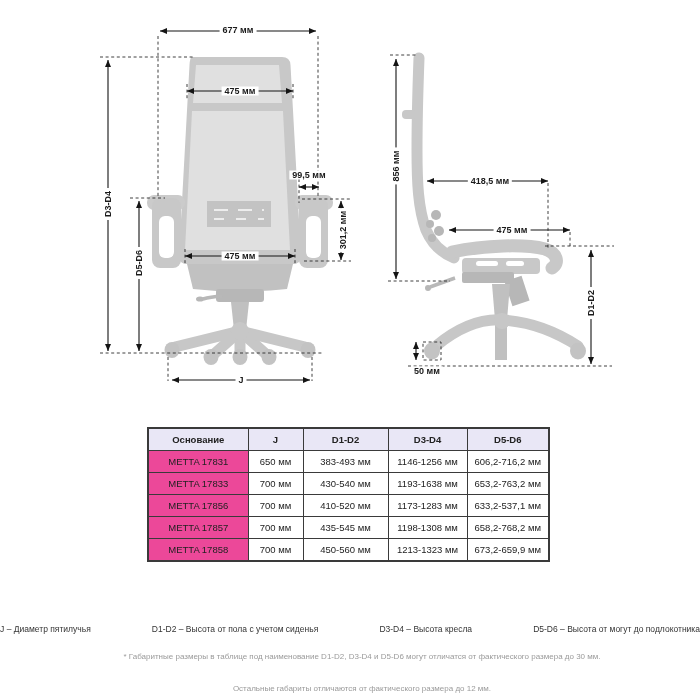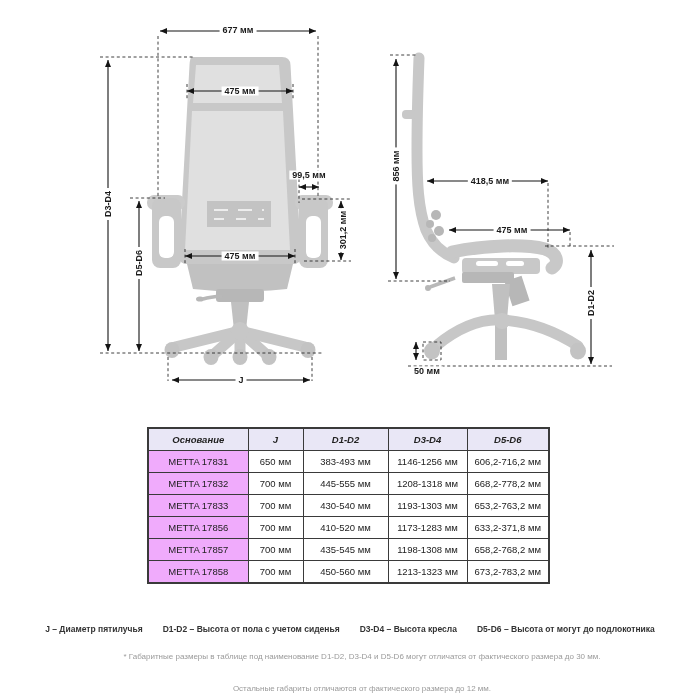--- a/index.html
+++ b/index.html
@@ -14,26 +14,26 @@
   .chl{fill:#e0e0e0;}
   .chd{fill:#b7b7b7;}
   .spine{stroke:#c8c8c8;stroke-width:11;fill:none;stroke-linecap:round;}
   .leg{stroke:#c7c7c7;stroke-width:11;fill:none;stroke-linecap:round;}
   .dim{stroke:#141414;stroke-width:1.1;marker-start:url(#as);marker-end:url(#ae);}
   .dash{stroke:#2a2a2a;stroke-width:0.9;stroke-dasharray:3 2.6;fill:none;}
   
   .spec-table{position:absolute;left:147px;top:427px;border-collapse:collapse;table-layout:fixed;border:2px solid #3a3a3a;}
   .spec-table th,.spec-table td{border:1px solid #3a3a3a;font-size:9.5px;text-align:center;
     height:21px;padding:0 2px;color:#222;overflow:hidden;white-space:nowrap;}
-  .spec-table th{background:#e9e7f6;font-weight:bold;font-style:italic;}
+  .spec-table th{background:#e9e7f6;font-weight:bold;}
   .spec-table td{background:#ffffff;font-weight:normal;}
-  .spec-table td.model{background:#f0abfc;}
+  .spec-table td.model{background:#ec4899;}
   
-  .legend{position:absolute;left:0;top:624px;width:700px;display:flex;justify-content:center;
-    gap:20px;font-size:8.5px;font-weight:bold;color:#333;white-space:nowrap;}
+  .legend{position:absolute;left:0;top:624px;width:700px;display:flex;justify-content:space-between;
+    gap:20px;font-size:8.5px;font-weight:normal;color:#333;white-space:nowrap;}
   .footnote{position:absolute;left:12px;width:700px;text-align:center;font-size:8px;color:#9a9a9a;}
   .fn1{top:652px;}
   .fn2{top:665px;margin-top:19px;}
 </style>
 </head>
 <body>
 
 <div class="canvas">
 
   <svg class="drawing" width="700" height="420" viewBox="0 0 700 420">
@@ -186,53 +186,46 @@
       <th>D5-D6</th>
     </tr>
     <tr>
       <td class="model">METTA 17831</td>
       <td>650 мм</td>
       <td>383-493 мм</td>
       <td>1146-1256 мм</td>
       <td>606,2-716,2 мм</td>
     </tr>
     <tr>
-      <td class="model">METTA 17832</td>
-      <td>700 мм</td>
-      <td>445-555 мм</td>
-      <td>1208-1318 мм</td>
-      <td>668,2-778,2 мм</td>
-    </tr>
-    <tr>
       <td class="model">METTA 17833</td>
       <td>700 мм</td>
       <td>430-540 мм</td>
-      <td>1193-1303 мм</td>
+      <td>1193-1638 мм</td>
       <td>653,2-763,2 мм</td>
     </tr>
     <tr>
       <td class="model">METTA 17856</td>
       <td>700 мм</td>
       <td>410-520 мм</td>
       <td>1173-1283 мм</td>
-      <td>633,2-371,8 мм</td>
+      <td>633,2-537,1 мм</td>
     </tr>
     <tr>
       <td class="model">METTA 17857</td>
       <td>700 мм</td>
       <td>435-545 мм</td>
       <td>1198-1308 мм</td>
       <td>658,2-768,2 мм</td>
     </tr>
     <tr>
       <td class="model">METTA 17858</td>
       <td>700 мм</td>
       <td>450-560 мм</td>
       <td>1213-1323 мм</td>
-      <td>673,2-783,2 мм</td>
+      <td>673,2-659,9 мм</td>
     </tr>
   </tbody>
     </table>
 
   <div class="legend">
     <span><span>J</span> <span>– Диаметр пятилучья</span></span>
     <span><span>D1-D2</span> <span>– Высота от пола с учетом сиденья</span></span>
     <span><span>D3-D4</span> <span>– Высота кресла</span></span>
     <span><span>D5-D6</span> <span>– Высота от могут до подлокотника</span></span>
   </div>

